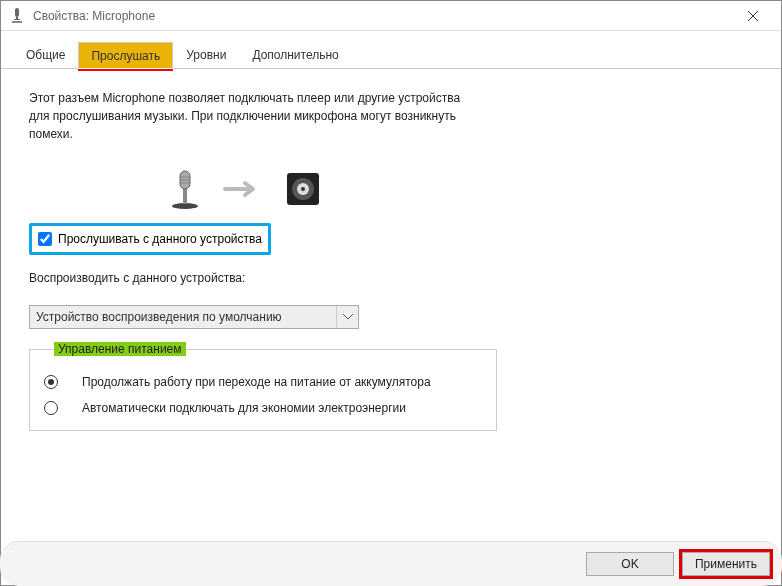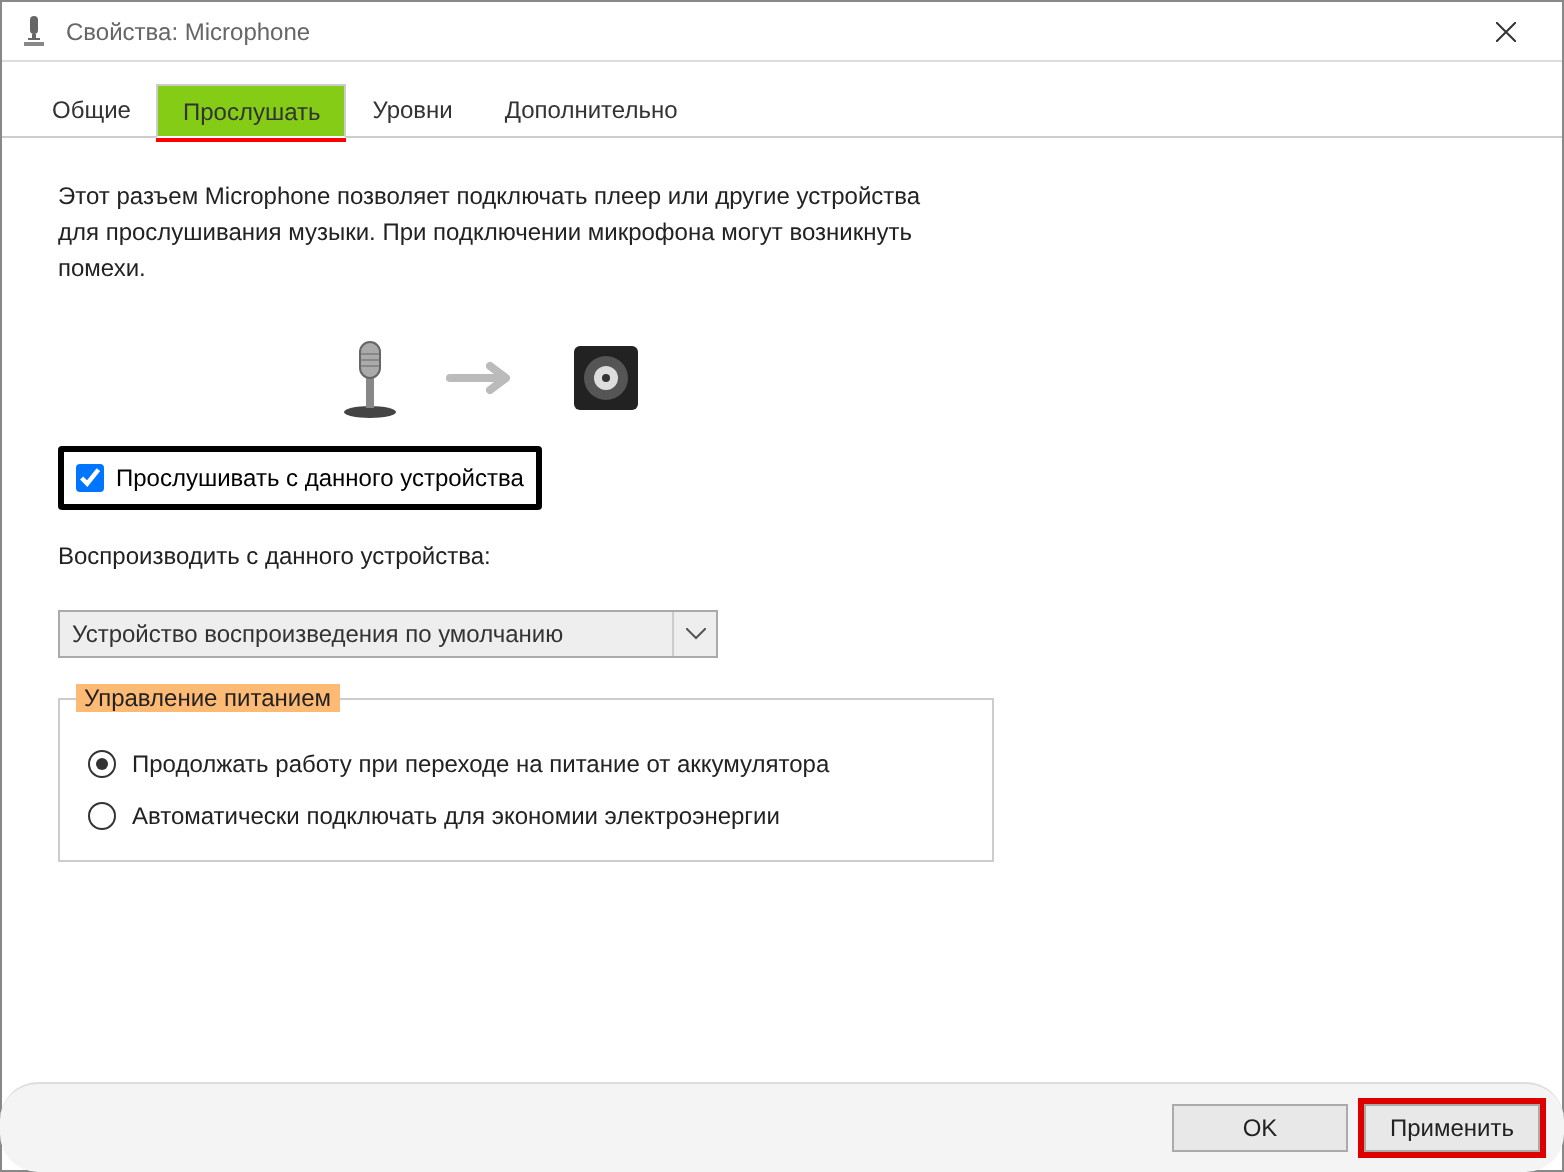--- a/index.html
+++ b/index.html
@@ -4,35 +4,35 @@
   <style>
     * { box-sizing: border-box; margin: 0; padding: 0; font-family: 'Segoe UI', Tahoma, sans-serif; font-size: 12px; }
     body { width: 782px; height: 586px; background: #fff; position: relative; }
     .window { width: 782px; height: 586px; border: 1px solid #888; background: #fff; }
     .titlebar { height: 30px; display: flex; align-items: center; padding: 0 8px; border-bottom: 1px solid #ddd; }
     .titlebar-icon { width: 16px; height: 16px; margin-right: 8px; display:flex; align-items:center; justify-content:center; }
     .titlebar-title { color: #666; flex: 1; }
     .close-btn { width: 40px; height: 28px; display: flex; align-items: center; justify-content: center; color: #333; cursor: pointer; }
     .tabs { display: flex; padding: 10px 12px 0 12px; border-bottom: 1px solid #ccc; }
     .tab { padding: 6px 12px 5px 12px; cursor: pointer; color: #333; border: 1px solid transparent; border-bottom: none; }
-    .tab.active { border: 1px solid #ccc; border-bottom: 1px solid #fff; background: #84cc16; position: relative; top: 1px; }
+    .tab.active { border: 1px solid #ccc; border-bottom: 1px solid #fff; background: #eab308; position: relative; top: 1px; }
     .tab.highlighted { box-shadow: 0 2px 0 0 red; }
     .content { padding: 20px 28px; }
     .desc { color: #222; line-height: 18px; margin-bottom: 20px; max-width: 440px; }
     .illust { display: flex; align-items: center; gap: 22px; padding: 6px 0 14px 140px; }
     .arrow { color: #bbb; }
-    .check-row { display: inline-flex; align-items: center; gap: 6px; padding: 6px; border: 3px solid #000000; border-radius: 2px; margin-bottom: 16px; }
+    .check-row { display: inline-flex; align-items: center; gap: 6px; padding: 6px; border: 3px solid #0ea5e9; border-radius: 2px; margin-bottom: 16px; }
     .check-row input { width: 14px; height: 14px; }
     .playback-label { margin-bottom: 4px; color: #222; }
     .select-wrap { position: relative; width: 330px; margin-bottom: 20px; margin-top: 20px; }
     .select { width: 100%; height: 24px; border: 1px solid #aaa; background: #eee; padding: 0 26px 0 6px; display: flex; align-items: center; color: #333; }
     .select-arrow { position: absolute; right: 1px; top: 1px; width: 22px; height: 22px; display: flex; align-items: center; justify-content: center; color: #555; border-left: 1px solid #ccc; background: #eee; }
     .fieldset { border: 1px solid #ccc; padding: 10px 14px 14px 14px; position: relative; width: 468px; }
-    .fieldset-legend { position: absolute; top: -8px; left: 8px; background: #fdba74; padding: 0 4px; color: #222; }
-    .radio-row { display: flex; align-items: flex-start; gap: 8px; margin-top: 10px; }
+    .fieldset-legend { position: absolute; top: -8px; left: 24px; background: #84cc16; padding: 0 4px; color: #222; }
+    .radio-row { display: flex; align-items: flex-start; gap: 24px; margin-top: 10px; }
     .radio-row:first-of-type { margin-top: 14px; }
     .radio { width: 14px; height: 14px; border: 1px solid #333; border-radius: 50%; display: inline-flex; align-items: center; justify-content: center; flex-shrink: 0; margin-top: 1px; }
     .radio.checked::after { content: ""; width: 6px; height: 6px; background: #333; border-radius: 50%; }
     .radio-label { color: #222; line-height: 16px; max-width: 410px; }
     .buttons { position: absolute; bottom: 0; right: 0; left: 0; padding: 10px 12px; border-top: 1px solid #ddd; background: #f4f4f4; display: flex; justify-content: flex-end; gap: 8px; border-radius: 19px; }
     .btn { width: 88px; height: 24px; border: 1px solid #aaa; background: #e8e8e8; display: flex; align-items: center; justify-content: center; cursor: pointer; color: #222; }
     .btn.highlighted { outline: 3px solid #d00; outline-offset: 0; }
     svg { display: block; }
   </style>
 </head>

